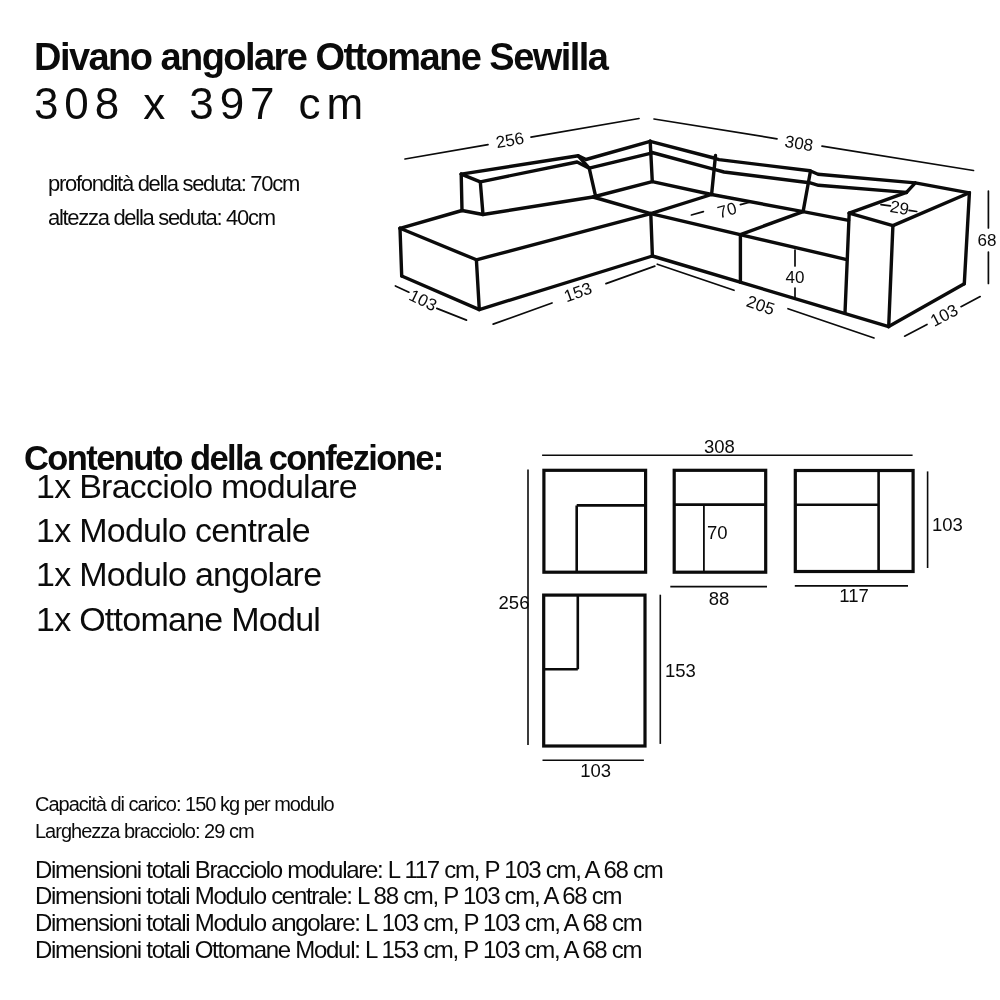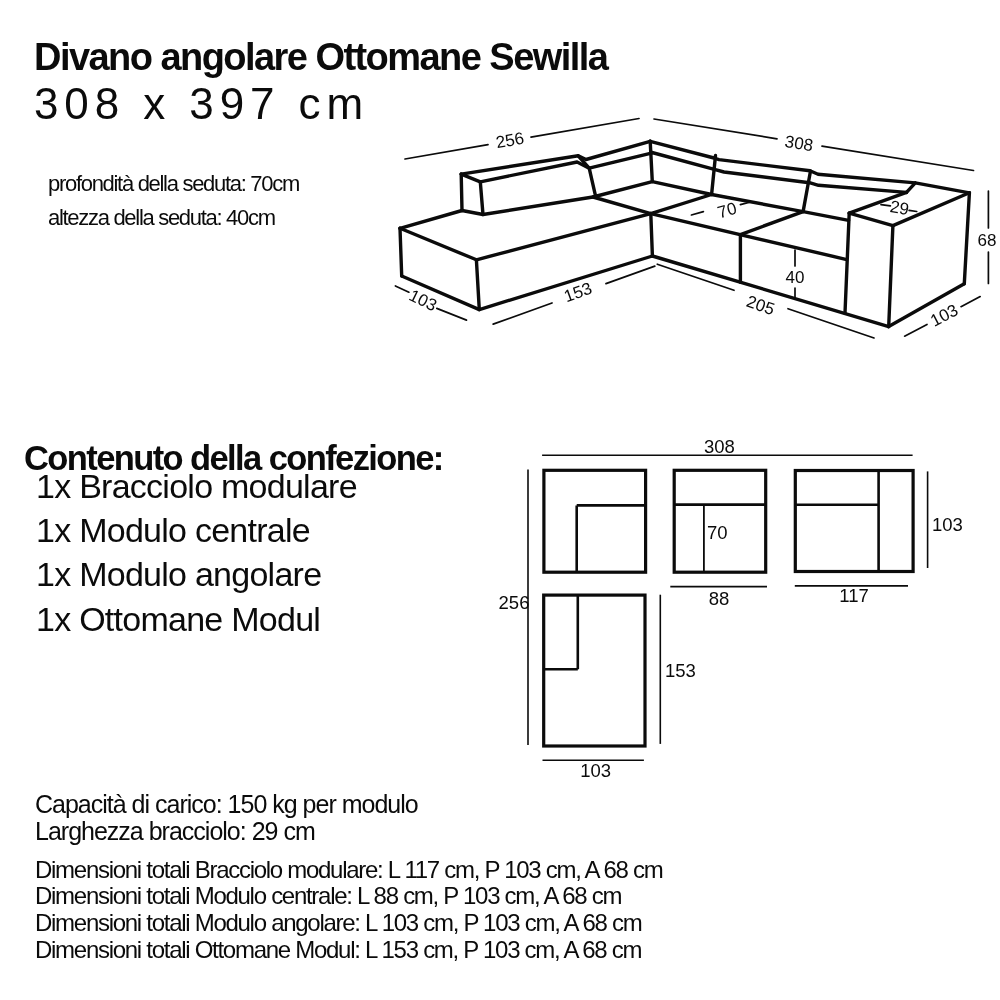--- a/index.html
+++ b/index.html
@@ -16,21 +16,21 @@
   <div class="t" style="left:34px;top:37.5px;font-size:38px;font-weight:bold;letter-spacing:-1.55px;">Divano angolare Ottomane Sewilla</div>
 
   <div class="t" style="left:34px;top:82px;font-size:44px;letter-spacing:5.9px;">308 x 397 cm</div>
 
   <div class="t" style="left:48px;top:167px;font-size:22px;line-height:34px;letter-spacing:-1.3px;">profondità della seduta: 70cm<br>altezza della seduta: 40cm</div>
 
   <div class="t" style="left:24px;top:440.6px;font-size:34.5px;font-weight:bold;letter-spacing:-1.6px;">Contenuto della confezione:</div>
 
   <div class="t" style="left:36px;top:464px;font-size:34px;line-height:44.2px;letter-spacing:-0.74px;">1x Bracciolo modulare<br>1x Modulo centrale<br>1x Modulo angolare<br>1x Ottomane Modul</div>
 
-  <div class="t" style="left:35px;top:791px;font-size:25px;line-height:27.1px;letter-spacing:-1.0px;">Capacità di carico: 150 kg per modulo<br>Larghezza bracciolo: 29 cm</div>
+  <div class="t" style="left:35px;top:791px;font-size:20px;line-height:27.1px;letter-spacing:-1.0px;">Capacità di carico: 150 kg per modulo<br>Larghezza bracciolo: 29 cm</div>
 
   <div class="t" style="left:35px;top:856.5px;font-size:24px;line-height:26.9px;letter-spacing:-1.28px;">Dimensioni totali Bracciolo modulare: L 117 cm, P 103 cm, A 68 cm<br>Dimensioni totali Modulo centrale: L 88 cm, P 103 cm, A 68 cm<br>Dimensioni totali Modulo angolare: L 103 cm, P 103 cm, A 68 cm<br>Dimensioni totali Ottomane Modul: L 153 cm, P 103 cm, A 68 cm</div>
 
   <svg width="1000" height="1000" viewBox="0 0 1000 1000">
     <g fill="none" stroke="#0b0b0b" stroke-width="3.4" stroke-linecap="round" stroke-linejoin="round">
 
       <path d="M400,228.3 L462,210.5"></path>
 
       <path d="M400,228.3 L476.4,259.8"></path>
 

